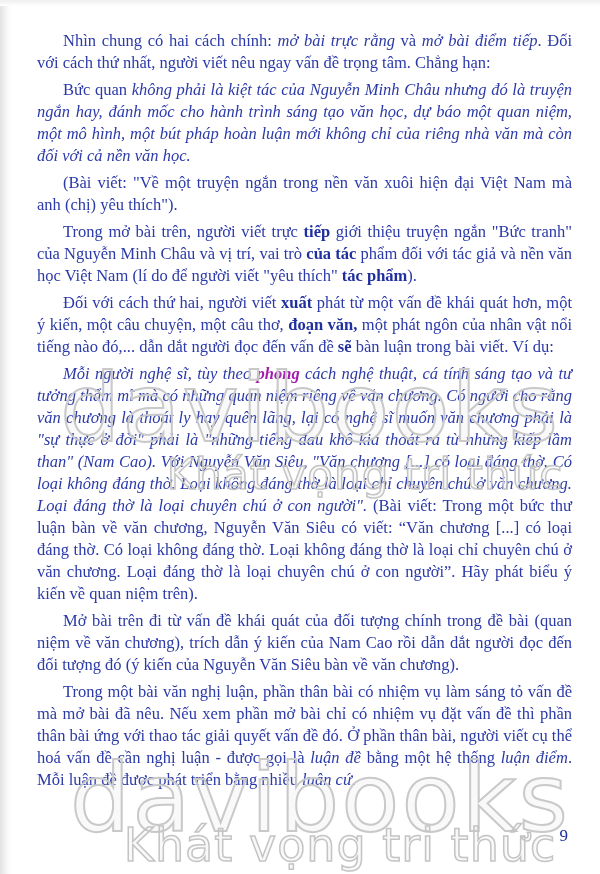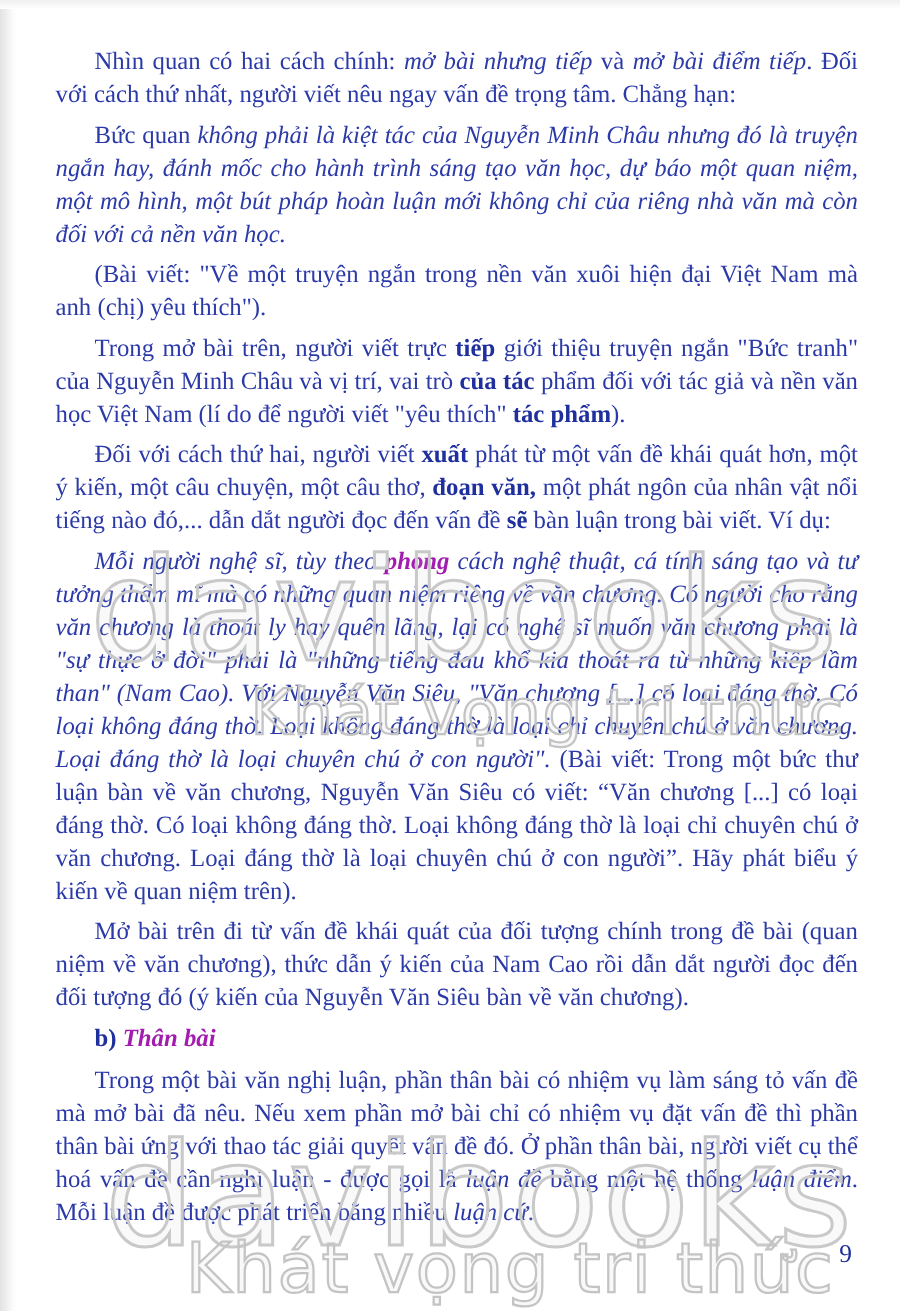--- a/index.html
+++ b/index.html
@@ -75,28 +75,27 @@
     font-family:"Liberation Serif", serif;
   }
 </style>
 </head>
 <body>
 
 <div class="scan-edge-left"></div>
 <div class="scan-edge-top"></div>
 
 <div class="page-text">
-    <p><span class="s-normal">Nhìn quan có hai cách chính: </span><span class="s-italic">mở bài nhưng tiếp</span><span class="s-normal"> và </span><span class="s-italic">mở bài điểm tiếp</span><span class="s-normal">. Đối với cách thứ nhất, người viết nêu ngay vấn đề trọng tâm. Chẳng hạn:</span></p>
+    <p><span class="s-normal">Nhìn chung có hai cách chính: </span><span class="s-italic">mở bài trực rằng</span><span class="s-normal"> và </span><span class="s-italic">mở bài điểm tiếp</span><span class="s-normal">. Đối với cách thứ nhất, người viết nêu ngay vấn đề trọng tâm. Chẳng hạn:</span></p>
     <p><span class="s-normal">Bức quan </span><span class="s-italic">không phải là kiệt tác của Nguyễn Minh Châu nhưng đó là truyện ngắn hay, đánh mốc cho hành trình sáng tạo văn học, dự báo một quan niệm, một mô hình, một bút pháp hoàn luận mới không chỉ của riêng nhà văn mà còn đối với cả nền văn học.</span></p>
     <p><span class="s-normal">(Bài viết: "Về một truyện ngắn trong nền văn xuôi hiện đại Việt Nam mà anh (chị) yêu thích").</span></p>
     <p><span class="s-normal">Trong mở bài trên, người viết trực </span><span class="s-bold">tiếp</span><span class="s-normal"> giới thiệu truyện ngắn "Bức tranh" của Nguyễn Minh Châu và vị trí, vai trò </span><span class="s-bold">của tác</span><span class="s-normal"> phẩm đối với tác giả và nền văn học Việt Nam (lí do để người viết "yêu thích" </span><span class="s-bold">tác phẩm</span><span class="s-normal">).</span></p>
     <p><span class="s-normal">Đối với cách thứ hai, người viết </span><span class="s-bold">xuất</span><span class="s-normal"> phát từ một vấn đề khái quát hơn, một ý kiến, một câu chuyện, một câu thơ, </span><span class="s-bold">đoạn văn,</span><span class="s-normal"> một phát ngôn của nhân vật nổi tiếng nào đó,... dẫn dắt người đọc đến vấn đề </span><span class="s-bold">sẽ</span><span class="s-normal"> bàn luận trong bài viết. Ví dụ:</span></p>
     <p><span class="s-italic">Mỗi người nghệ sĩ, tùy theo </span><span class="s-bolditalic">phong</span><span class="s-italic"> cách nghệ thuật, cá tính sáng tạo và tư tưởng thẩm mĩ mà có những quan niệm riêng về văn chương. Có người cho rằng văn chương là thoát ly hay quên lãng, lại có nghệ sĩ muốn văn chương phải là "sự thực ở đời" phải là "những tiếng đau khổ kia thoát ra từ những kiếp lầm than" (Nam Cao). Với Nguyễn Văn Siêu, "Văn chương [...] có loại đáng thờ. Có loại không đáng thờ. Loại không đáng thờ là loại chỉ chuyên chú ở văn chương. Loại đáng thờ là loại chuyên chú ở con người". </span><span class="s-normal">(Bài viết: Trong một bức thư luận bàn về văn chương, Nguyễn Văn Siêu có viết: “Văn chương [...] có loại đáng thờ. Có loại không đáng thờ. Loại không đáng thờ là loại chỉ chuyên chú ở văn chương. Loại đáng thờ là loại chuyên chú ở con người”. Hãy phát biểu ý kiến về quan niệm trên).</span></p>
-    <p><span class="s-normal">Mở bài trên đi từ vấn đề khái quát của đối tượng chính trong đề bài (quan niệm về văn chương), thức dẫn ý kiến của Nam Cao rồi dẫn dắt người đọc đến đối tượng đó (ý kiến của Nguyễn Văn Siêu bàn về văn chương).</span></p>
-    <p class="heading"><span class="s-bold">b) </span><span class="s-bolditalic">Thân bài</span></p>
+    <p><span class="s-normal">Mở bài trên đi từ vấn đề khái quát của đối tượng chính trong đề bài (quan niệm về văn chương), trích dẫn ý kiến của Nam Cao rồi dẫn dắt người đọc đến đối tượng đó (ý kiến của Nguyễn Văn Siêu bàn về văn chương).</span></p>
     <p><span class="s-normal">Trong một bài văn nghị luận, phần thân bài có nhiệm vụ làm sáng tỏ vấn đề mà mở bài đã nêu. Nếu xem phần mở bài chỉ có nhiệm vụ đặt vấn đề thì phần thân bài ứng với thao tác giải quyết vấn đề đó. Ở phần thân bài, người viết cụ thể hoá vấn đề cần nghị luận - được gọi là </span><span class="s-italic">luận đề</span><span class="s-normal"> bằng một hệ thống </span><span class="s-italic">luận điểm</span><span class="s-normal">. Mỗi luận đề được phát triển bằng nhiều </span><span class="s-italic">luận cứ</span><span class="s-normal">.</span></p>
   </div>
 
 <div class="wm wm-mid">
   <div class="wm-brand">davibooks</div>
   <div class="wm-slogan">Khát vọng tri thức</div>
 </div>
 
 <div class="wm wm-bottom">
   <div class="wm-brand">davibooks</div>

